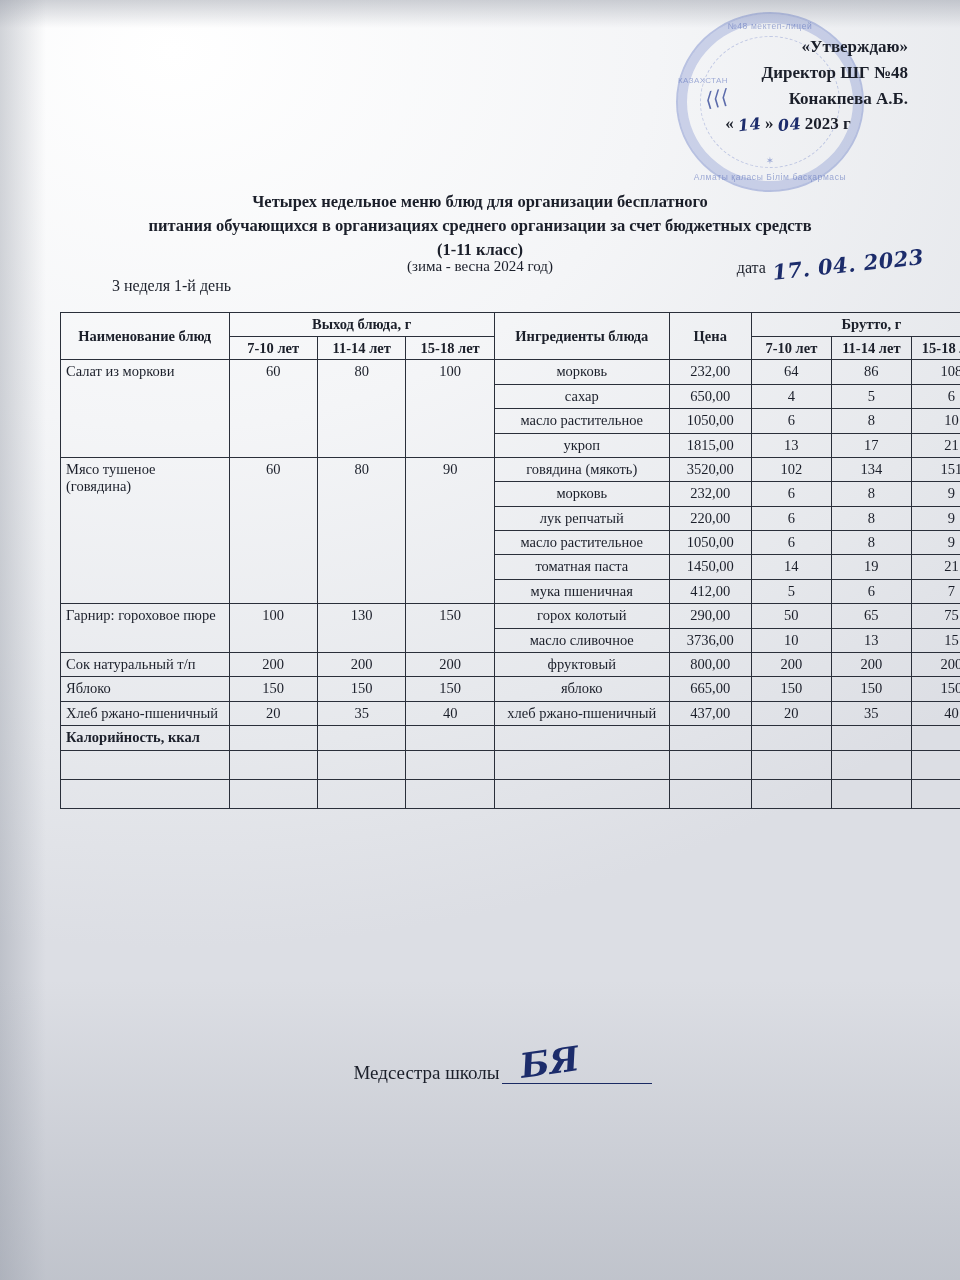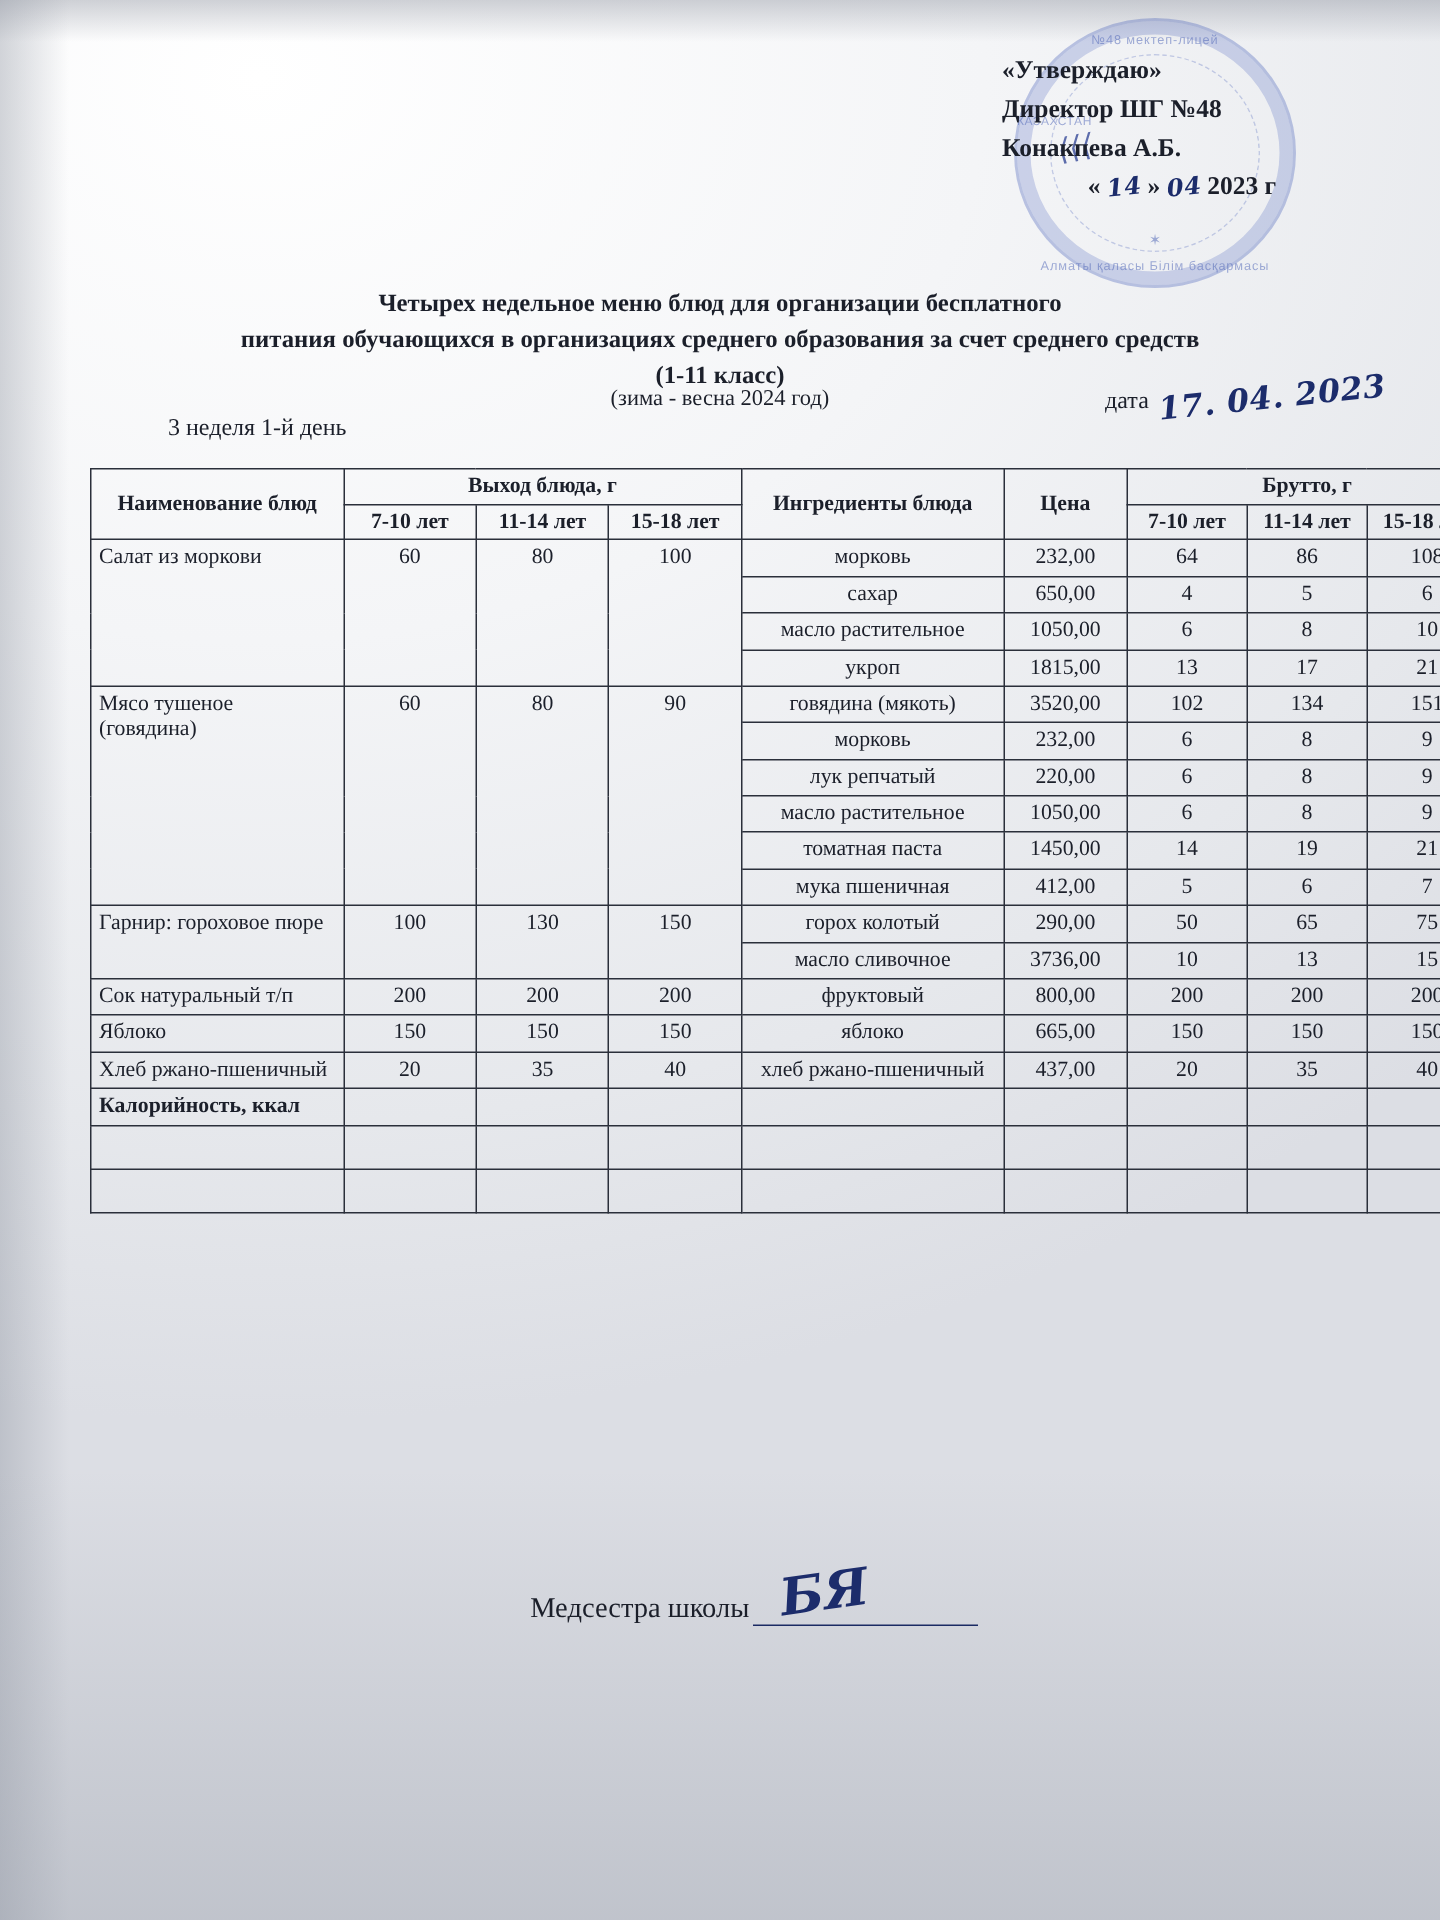--- a/index.html
+++ b/index.html
@@ -41,21 +41,21 @@
     background: linear-gradient(180deg, rgba(120,126,140,0.35), rgba(120,126,140,0));
     pointer-events: none;
   }
 
   
   .approval {
     position: absolute;
     top: 34px;
     right: 52px;
     width: 240px;
-    text-align: left;
+    text-align: right;
     font-size: 17px;
     font-weight: bold;
     line-height: 1.52;
     z-index: 5;
   }
   .approval .line {
     white-space: nowrap;
   }
   .approval .date-line {
     display: flex;
@@ -282,21 +282,21 @@
       <span>«</span>
       <span class="hand small">14</span>
       <span>»</span>
       <span class="hand small">04</span>
       <span>2023 г</span>
     </div>
   </div>
 
   <div class="doc-title">
     <div class="t1">Четырех недельное меню блюд для организации бесплатного</div>
-    <div class="t2">питания обучающихся в организациях среднего образования за счет среднего средств</div>
+    <div class="t2">питания обучающихся в организациях среднего организации за счет бюджетных средств</div>
     <div class="t3">(1-11 класс)</div>
   </div>
 
   <div class="subrow">
     <div class="week">3 неделя 1-й день</div>
     <div class="season">(зима - весна 2024 год)</div>
     <div class="datewrap">
       <span class="lbl">дата</span>
       <span class="hand">17. 04. 2023</span>
     </div>

